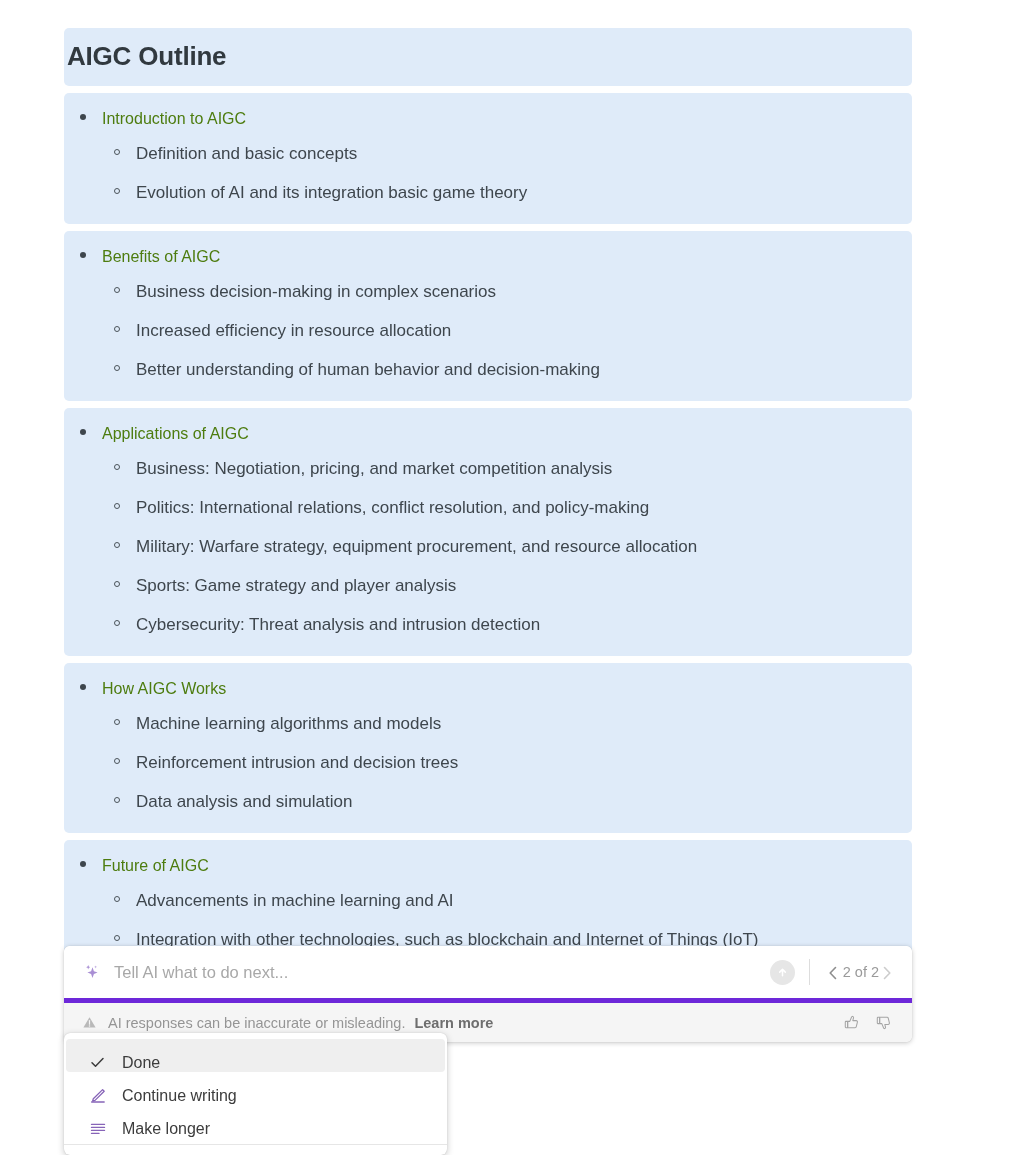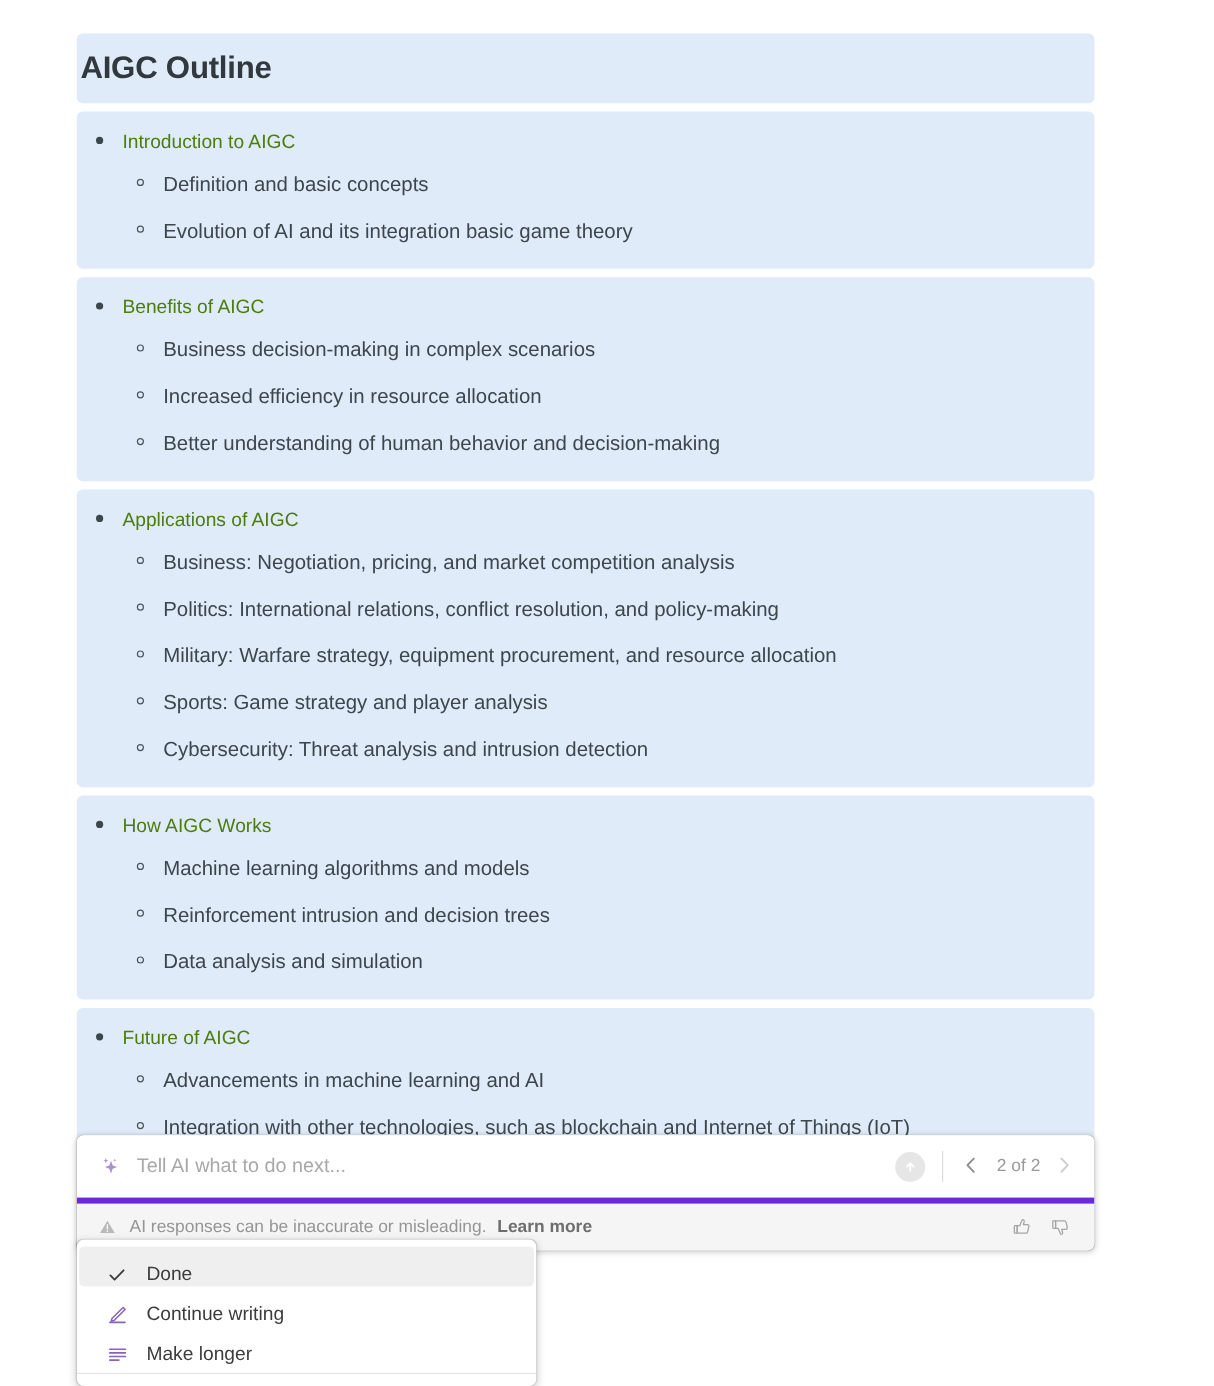--- a/index.html
+++ b/index.html
@@ -127,22 +127,22 @@
   }
   .vdiv {
     width: 1px;
     height: 26px;
     background: #dddddd;
     margin-right: 18px;
     flex: 0 0 1px;
   }
   .pager {
     display: flex;
-    align-items: flex-start;
-    gap: 15px;
+    align-items: flex-end;
+    gap: 3px;
     flex: 0 0 auto;
     margin-right: 4px;
   }
   .pager-label {
     font-size: 14.5px;
     color: #9a9a9a;
   }
   .chev { width: 12px; height: 14px; cursor: pointer; display:flex; align-items:center; }
 
   .ai-foot {

